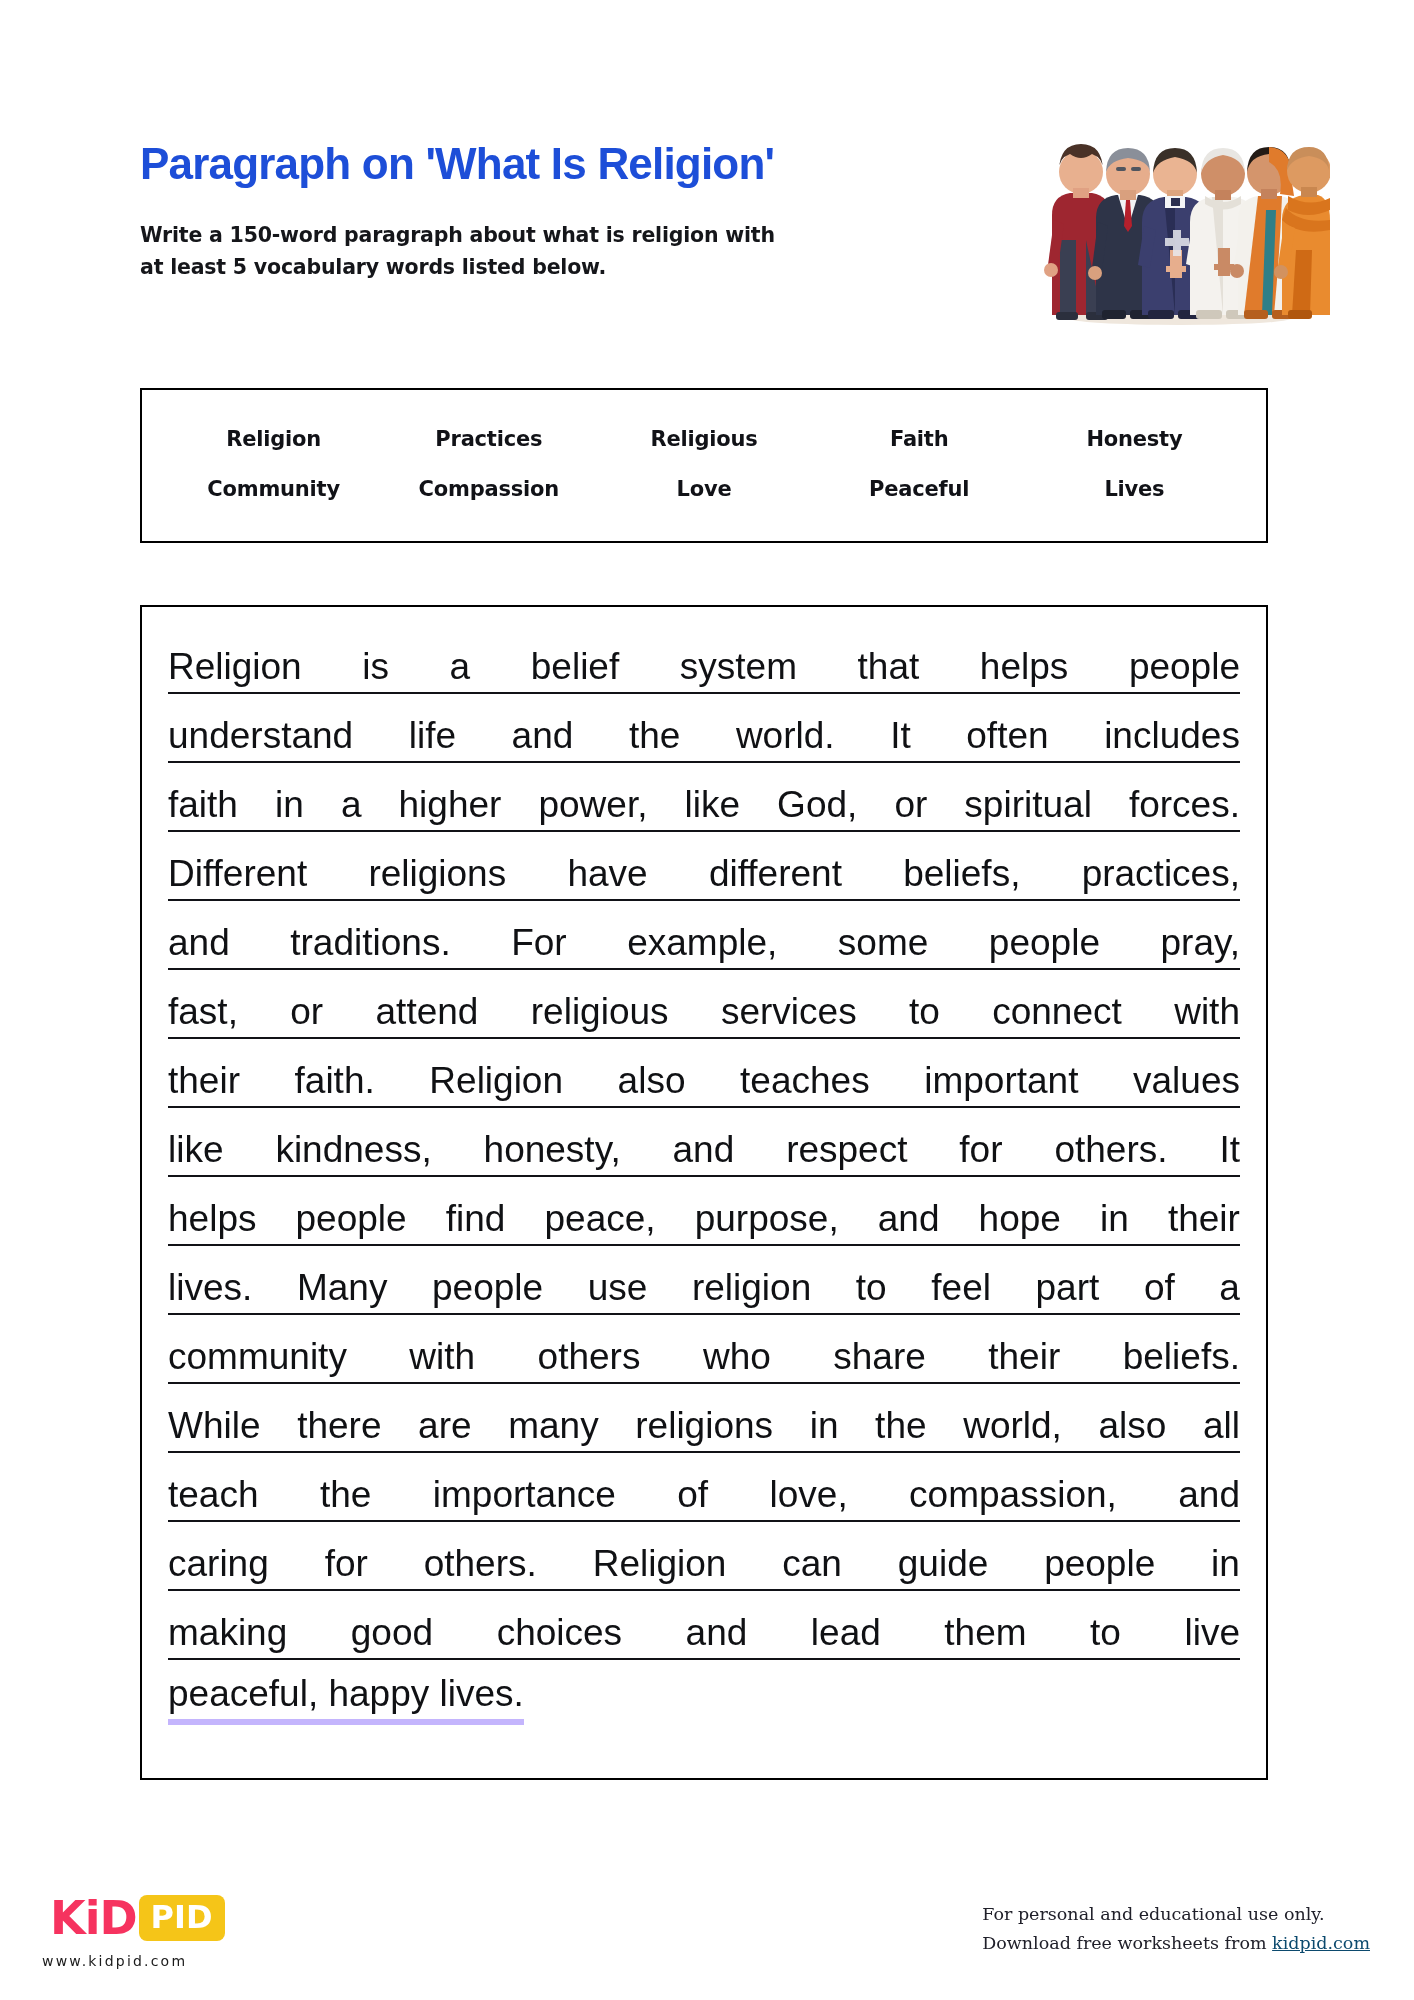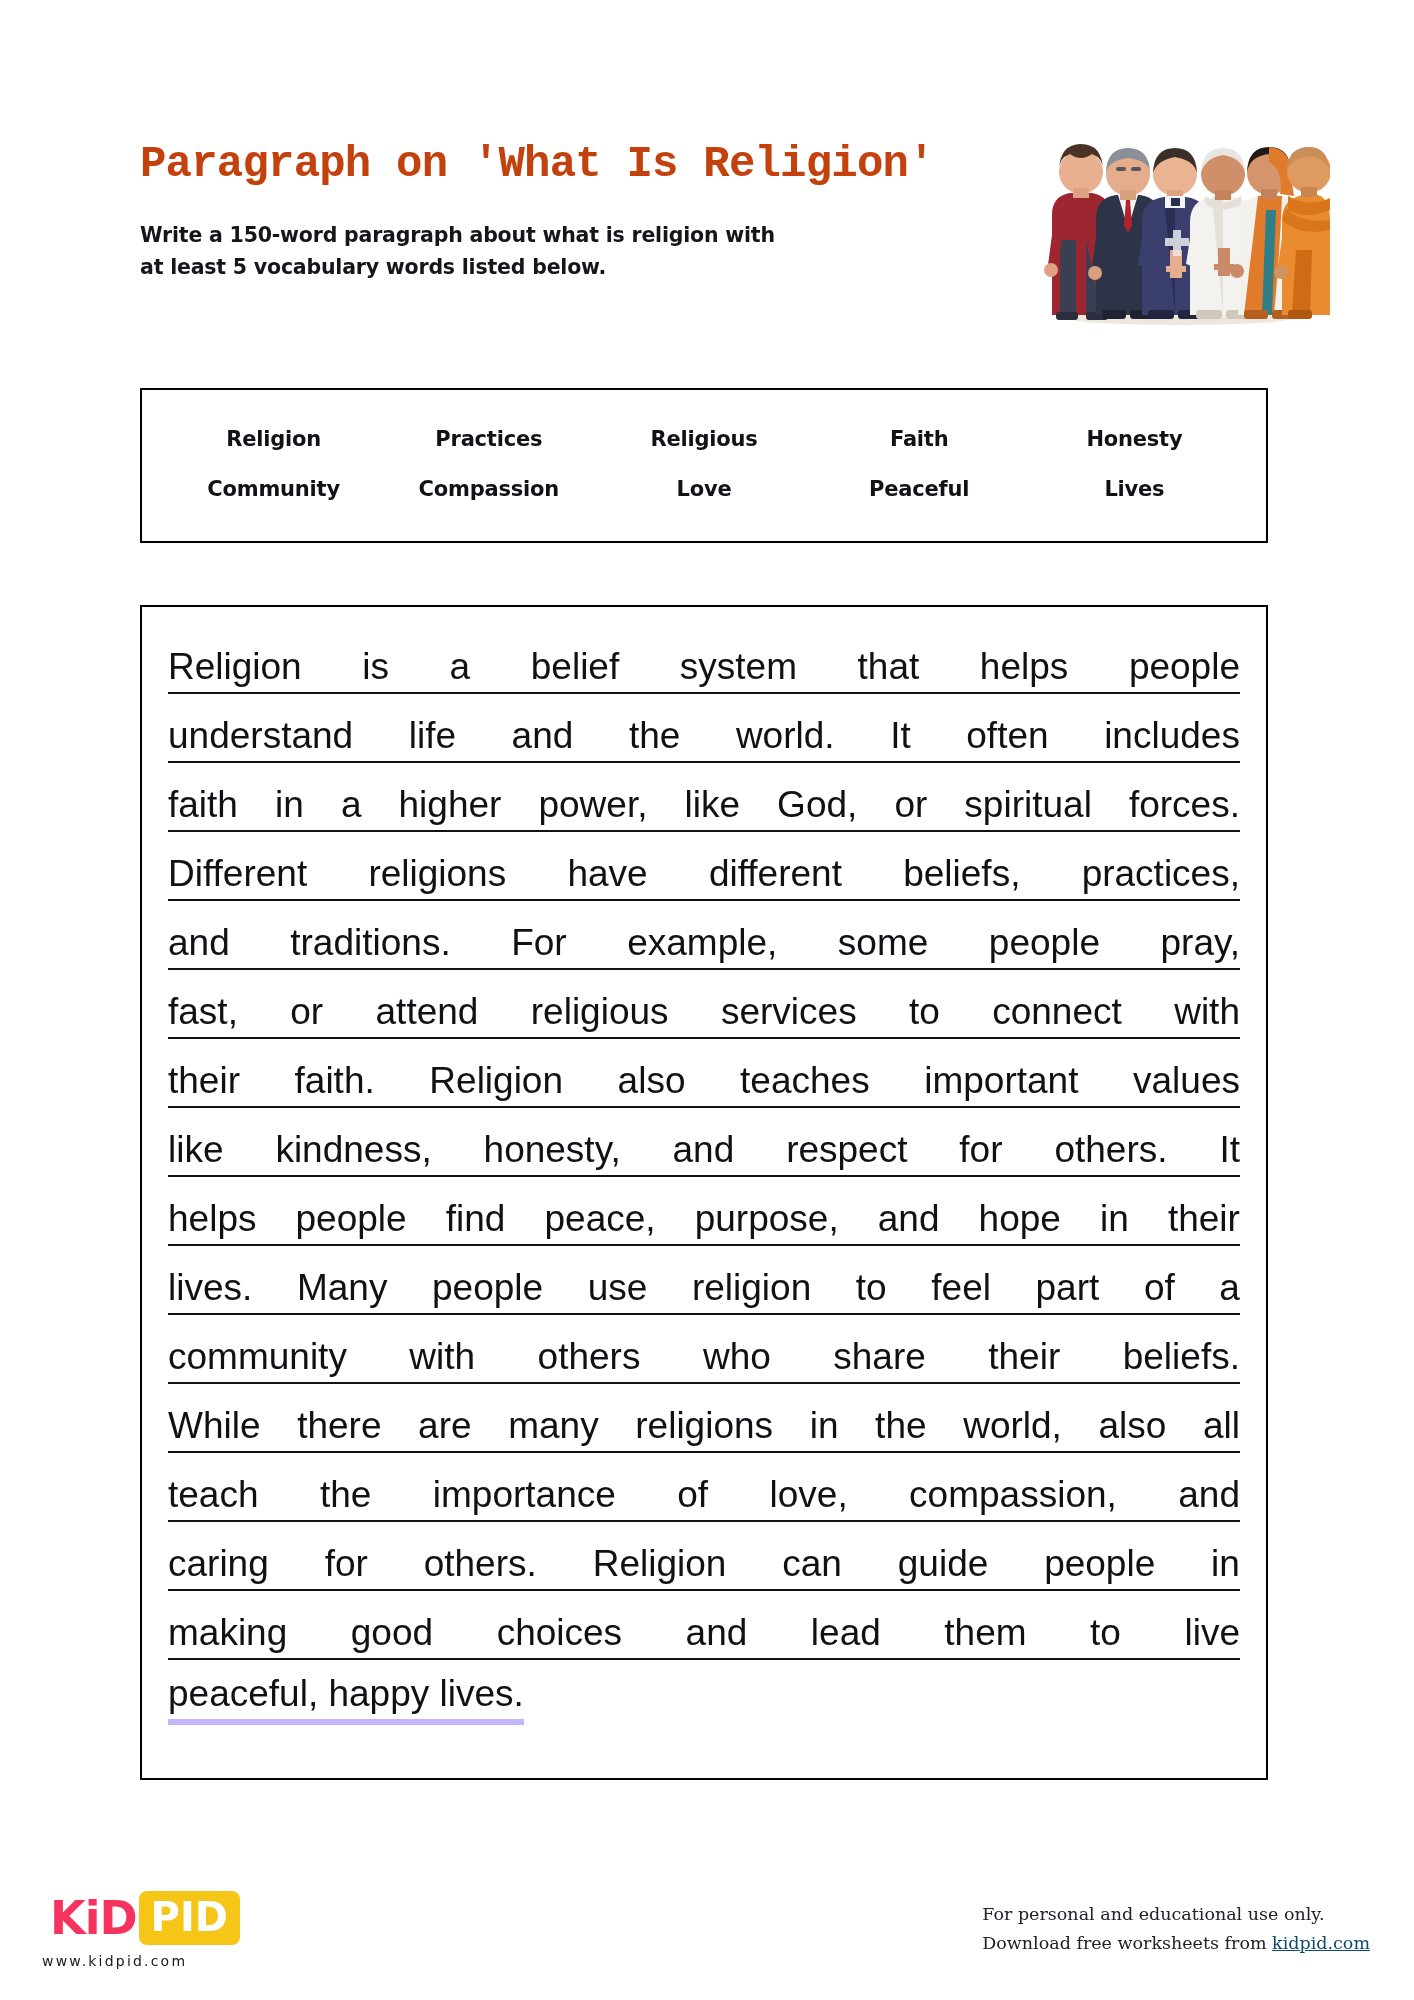--- a/index.html
+++ b/index.html
@@ -25,24 +25,24 @@
 
   
   .header {
     position: absolute;
     left: 140px;
     top: 140px;
     width: 900px;
   }
 
   .worksheet-title {
-    font-family: Liberation Mono, monospace;
+    font-family: Liberation Sans, sans-serif;
     font-size: 44px;
     font-weight: bold;
-    color: #c2410c;
+    color: #1d4ed8;
     letter-spacing: -0.8px;
     line-height: 1.1;
     white-space: nowrap;
   }
 
   .worksheet-subtitle {
     margin-top: 32px;
     font-family: "DejaVu Sans", sans-serif;
     font-size: 20.5px;
     font-weight: bold;
@@ -166,21 +166,21 @@
     font-weight: bold;
     color: #f6335f;
     letter-spacing: -1px;
     line-height: 1;
   }
 
   .logo-pid {
     background: #f5c518;
     color: #ffffff;
     font-family: "DejaVu Sans", sans-serif;
-    font-size: 40px;
+    font-size: 32px;
     font-weight: bold;
     letter-spacing: 0px;
     line-height: 1;
     padding: 6px 12px 8px 12px;
     border-radius: 8px;
     margin-left: 2px;
   }
 
   .logo-url {
     margin-top: 9px;

